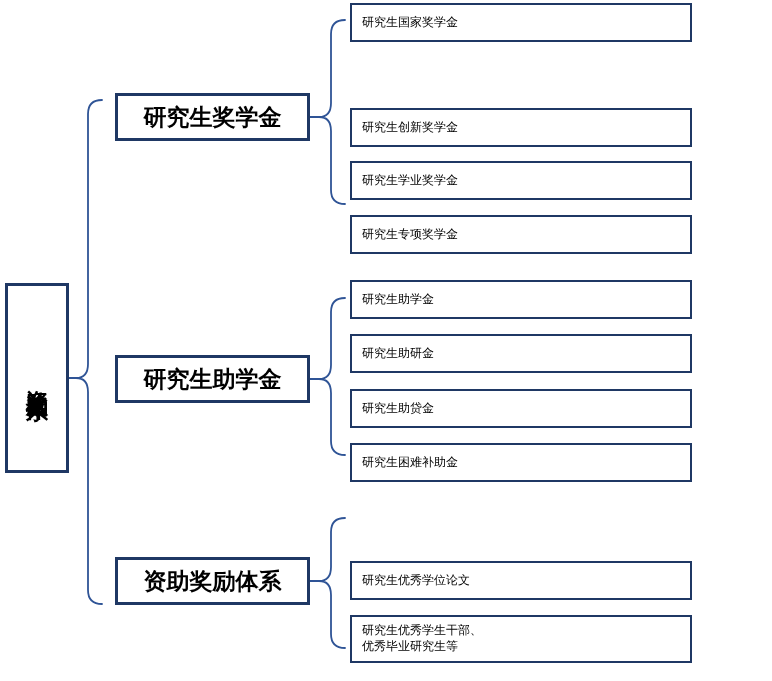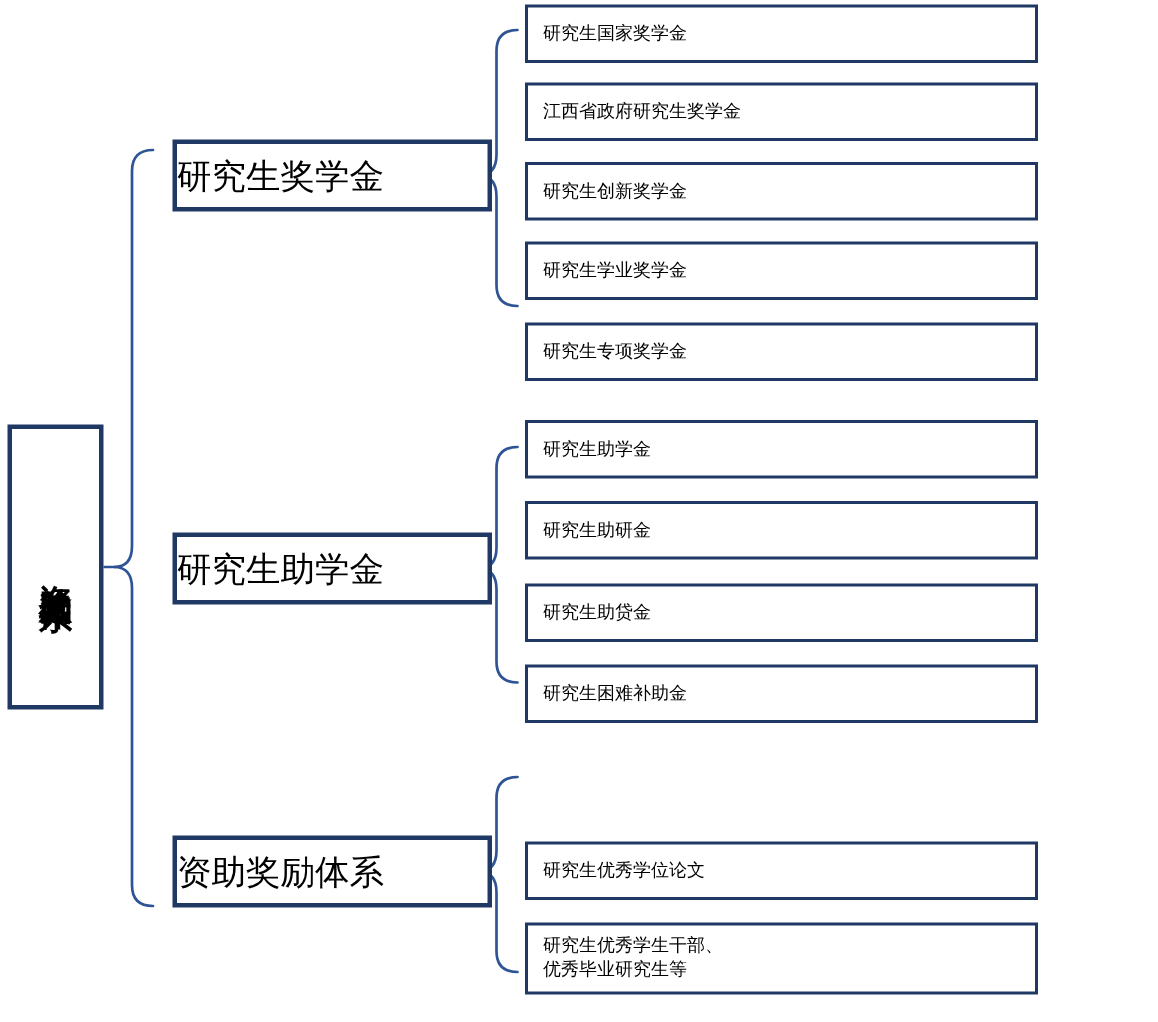--- a/index.html
+++ b/index.html
@@ -28,23 +28,24 @@
   .root{
     left:5px;top:283px;width:64px;height:190px;
     border-width:3px;
     justify-content:center;
     font-weight:bold;font-size:22px;
     writing-mode:vertical-rl;
     text-orientation:upright;
     letter-spacing:2px;
   }
   .branch{
-    left:115px;width:213px;height:48px;
+    left:115px;width:195px;height:48px;
     border-width:3px;
-    font-weight:normal;font-size:23px;
+    justify-content:center;
+    font-weight:bold;font-size:23px;
   }
   .leaf{
     left:350px;width:342px;height:39px;
     padding:0 10px;
     font-size:12px;
     line-height:1.3;
     white-space:pre-line;
   }
   .leaf.tall{height:48px;}
   svg.connectors{
@@ -88,23 +89,20 @@
   <div class="node branch" style="top:355px">
     <span>研究生助学金</span>
   </div>
   <div class="node branch" style="top:557px">
     <span>资助奖励体系</span>
   </div>
 
   <div class="node leaf" style="top:3px">
     <span>研究生国家奖学金</span>
   </div>
-  <div class="node leaf" style="top:55px">
-    <span>江西省政府研究生奖学金</span>
-  </div>
   <div class="node leaf" style="top:108px">
     <span>研究生创新奖学金</span>
   </div>
   <div class="node leaf" style="top:161px">
     <span>研究生学业奖学金</span>
   </div>
   <div class="node leaf" style="top:215px">
     <span>研究生专项奖学金</span>
   </div>
 

